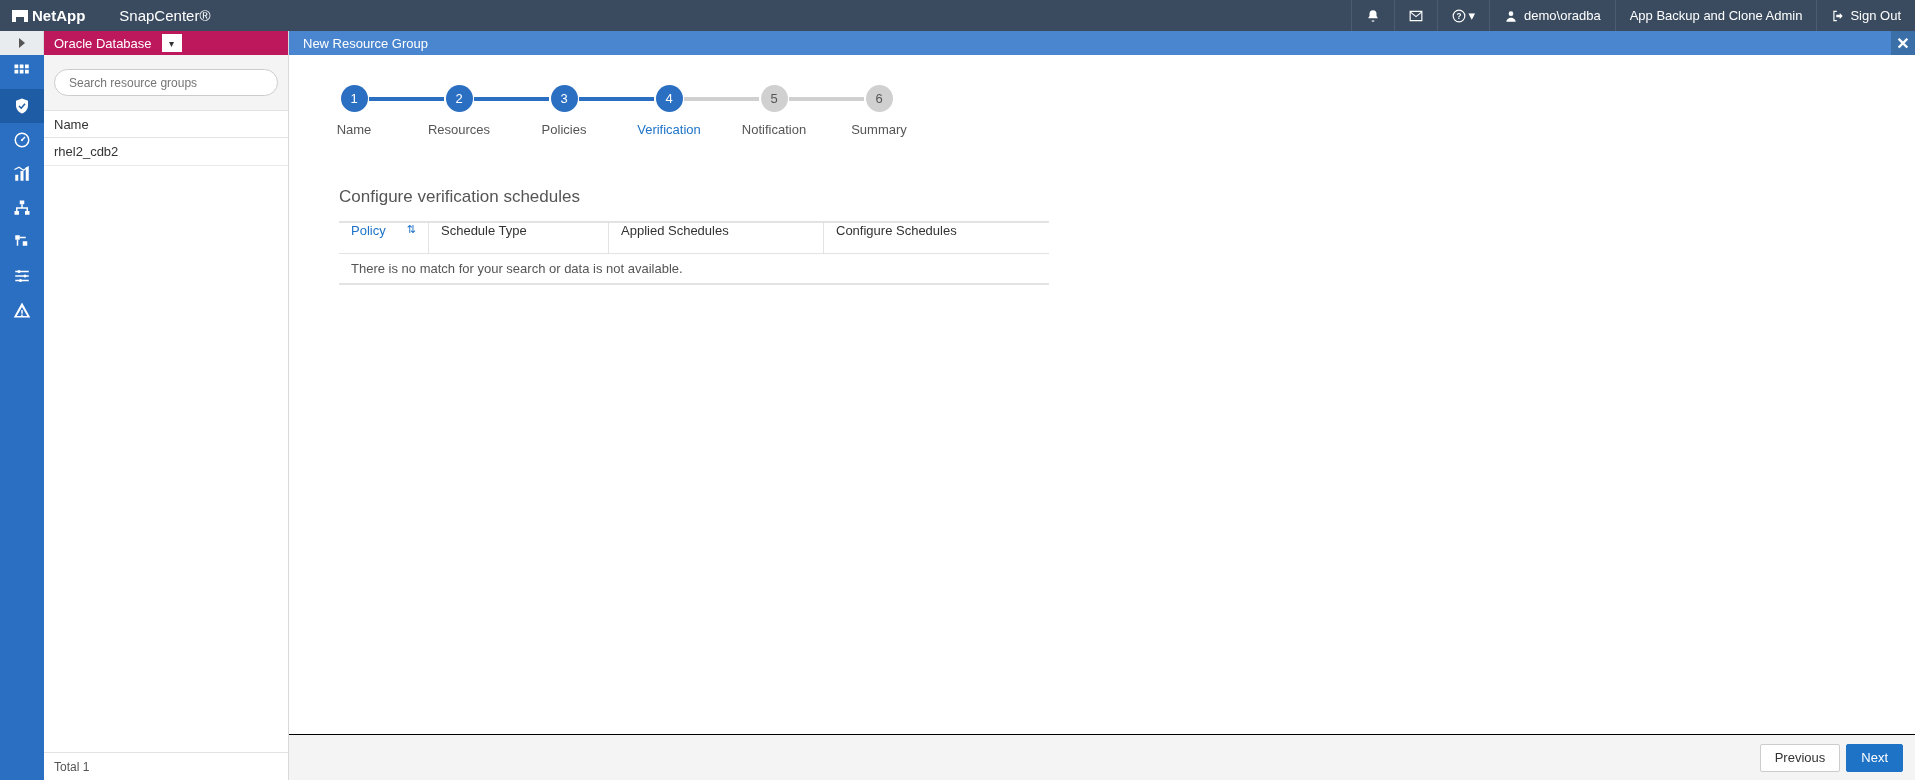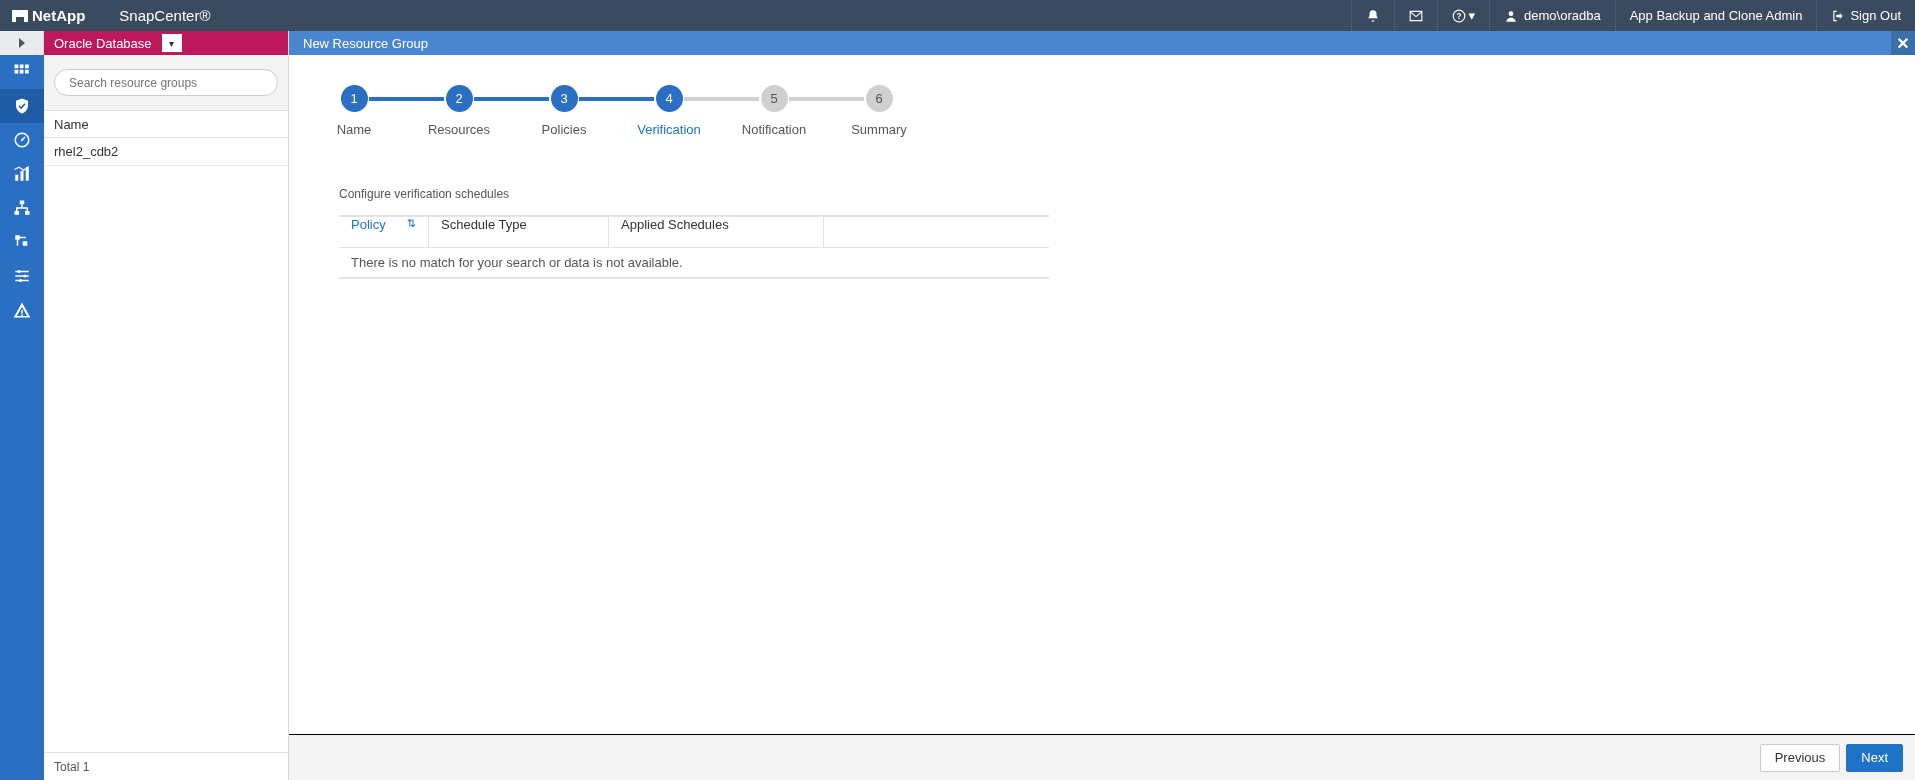--- a/index.html
+++ b/index.html
@@ -47,21 +47,21 @@
   .steps { display: flex; align-items: flex-start; margin-bottom: 50px; }
   .step { display: flex; flex-direction: column; align-items: center; width: 30px; position: relative; }
   .step-circle { width: 27px; height: 27px; border-radius: 50%; display: flex; align-items: center; justify-content: center; font-size: 13px; color: #fff; background: #2b6fc2; z-index: 2; }
   .step.pending .step-circle { background: #d0d0d0; color: #555; }
   .step-label { margin-top: 10px; font-size: 13px; color: #555; white-space: nowrap; }
   .step.current .step-label { color: #1e73c7; }
   .step-connector { width: 75px; height: 4px; background: #2b6fc2; margin-top: 12px; }
   .step-connector.pending { background: #d0d0d0; }
 
   
-  .section-title { font-size: 12px; color: #555; margin-bottom: 14px; }
+  .section-title { font-size: 17px; color: #555; margin-bottom: 14px; }
   .table { width: 710px; border: 1px solid #e3e3e3; border-left:none; border-right:none; }
   .thead { display: flex; border-bottom: 1px solid #e3e3e3; border-top: 1px solid #e3e3e3; height: 32px; align-items: center; }
   .thead > div { padding: 0 12px; font-size: 13px; display:flex; align-items:flex-start; height:100%; }
   .th-policy { width: 90px; color: #1e73c7; border-right: 1px solid #e3e3e3; justify-content: space-between; }
   .th-type { width: 180px; border-right: 1px solid #e3e3e3; }
   .th-applied { width: 215px; border-right: 1px solid #e3e3e3; }
   .th-configure { flex: 1; }
   .sort-icon { font-size: 11px; color:#1e73c7; }
   .tbody-empty { padding: 7px 12px; font-size: 13px; color: #555; border-bottom: 1px solid #e3e3e3; }
   .table-total { margin-top: 190px; font-size: 13px; color: #555; padding-left:2px; }
@@ -262,20 +262,23 @@
           <div class="th-policy">
             <span>Policy</span>
             <span class="sort-icon">⇅</span>
           </div>
           <div class="th-type">
             <span>Schedule Type</span>
           </div>
           <div class="th-applied">
             <span>Applied Schedules</span>
           </div>
+          <div class="th-configure">
+            <span>Configure Schedules</span>
+          </div>
         </div>
         <div class="tbody-empty">There is no match for your search or data is not available.</div>
       </div>
 
 
     </div>
 
     <div class="content-footer">
       <div class="btn btn-default">
         <span>Previous</span>

